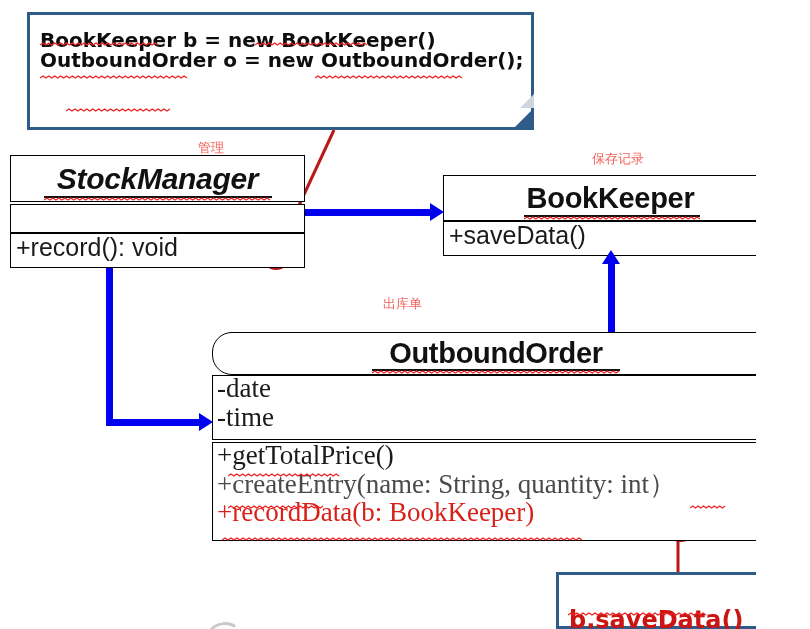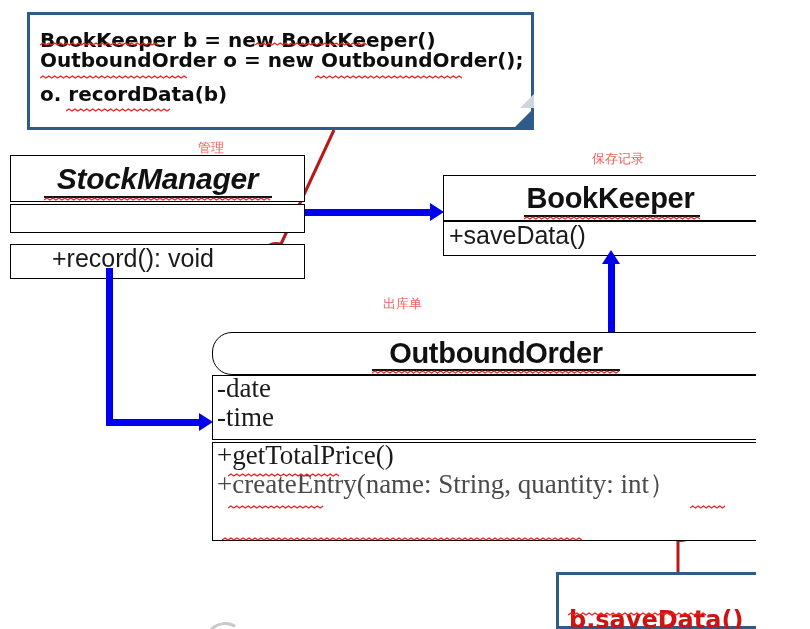--- a/index.html
+++ b/index.html
@@ -159,21 +159,20 @@
 
 <div id="canvas">
 
   <div class="watermark" style="left:640px; top:600px; font-size:21px;">XiangFeiDe</div>
   <div class="wm-arc" style="left:205px; top:622px; width:34px; height:34px; transform:rotate(-12deg);"></div>
 
   <div class="note" style="left:27px; top:12px; width:507px; height:118px;">
     <div class="note-body">
       <div class="note-line" style="font-size:20px; margin-top:9px;">BookKeeper b = new BookKeeper()</div>
       <div class="note-line" style="font-size:20px; ">OutboundOrder o = new OutboundOrder();</div>
-      <div class="note-line" style="font-size:20px; margin-top:14px;">o. recordData(b)</div>
     </div>
     <div class="note-fold">
       <div class="note-fold-inner"></div>
     </div>
   </div>
 
   <div class="squiggle" style="left:40px; top:42px; width:118px;">
     <svg viewBox="0 0 120 4" preserveAspectRatio="none">
         <path d="M0 3 L3 1 L6 3 L9 1 L12 3 L15 1 L18 3 L21 1 L24 3 L27 1 L30 3 L33 1 L36 3 L39 1 L42 3 L45 1 L48 3 L51 1 L54 3 L57 1 L60 3 L63 1 L66 3 L69 1 L72 3 L75 1 L78 3 L81 1 L84 3 L87 1 L90 3 L93 1 L96 3 L99 1 L102 3 L105 1 L108 3 L111 1 L114 3 L117 1 L120 3" fill="none" stroke="#ee2222" stroke-width="1.4"></path>
       </svg>
@@ -216,21 +215,21 @@
     <div class="squiggle" style="left:44px; top:197px; width:228px;">
       <svg viewBox="0 0 230 4" preserveAspectRatio="none">
           <path d="M0 3 L3 1 L6 3 L9 1 L12 3 L15 1 L18 3 L21 1 L24 3 L27 1 L30 3 L33 1 L36 3 L39 1 L42 3 L45 1 L48 3 L51 1 L54 3 L57 1 L60 3 L63 1 L66 3 L69 1 L72 3 L75 1 L78 3 L81 1 L84 3 L87 1 L90 3 L93 1 L96 3 L99 1 L102 3 L105 1 L108 3 L111 1 L114 3 L117 1 L120 3 L123 1 L126 3 L129 1 L132 3 L135 1 L138 3 L141 1 L144 3 L147 1 L150 3 L153 1 L156 3 L159 1 L162 3 L165 1 L168 3 L171 1 L174 3 L177 1 L180 3 L183 1 L186 3 L189 1 L192 3 L195 1 L198 3 L201 1 L204 3 L207 1 L210 3 L213 1 L216 3 L219 1 L222 3 L225 1 L228 3" fill="none" stroke="#ee2222" stroke-width="1.4"></path>
         </svg>
     </div>
 
     <div class="uml-compartment" style="left:10px; top:204px; width:295px; height:29px;">
       <div class="member-list"></div>
     </div>
 
-    <div class="uml-compartment" style="left:10px; top:244px; width:295px; height:35px;padding-left:36px;">
+    <div class="uml-compartment" style="left:10px; top:233px; width:295px; height:35px;">
       <div class="member-list">
         <div class="member" style="font-size:25px; padding-left:3px;">+record(): void</div>
       </div>
     </div>
   </div>
 
   <div class="cn-label" style="left:592px; top:152px;">保存记录</div>
 
   <div class="uml-class sans-class">
     <div class="uml-compartment" style="left:443px; top:175px; width:335px; height:46px;">
@@ -267,20 +266,21 @@
       <div class="member-list">
         <div class="member" style="font-size:27px; padding-left:2px; margin-top:-2px;">-date</div>
         <div class="member" style="font-size:27px; padding-left:2px;">-time</div>
       </div>
     </div>
 
     <div class="uml-compartment serif-class" style="left:212px; top:442px; width:568px; height:99px;">
       <div class="member-list">
         <div class="member" style="font-size:27px; padding-left:2px; margin-top:-2px;">+getTotalPrice()</div>
         <div class="member" style="font-size:27px; padding-left:2px; color:#4a4a4a;">+createEntry(name: String, quantity: int）</div>
+        <div class="member red-member" style="font-size:27px; padding-left:2px;">+recordData(b: BookKeeper)</div>
       </div>
     </div>
   </div>
 
   <div class="squiggle" style="left:228px; top:473px; width:112px;">
     <svg viewBox="0 0 115 4" preserveAspectRatio="none">
         <path d="M0 3 L3 1 L6 3 L9 1 L12 3 L15 1 L18 3 L21 1 L24 3 L27 1 L30 3 L33 1 L36 3 L39 1 L42 3 L45 1 L48 3 L51 1 L54 3 L57 1 L60 3 L63 1 L66 3 L69 1 L72 3 L75 1 L78 3 L81 1 L84 3 L87 1 L90 3 L93 1 L96 3 L99 1 L102 3 L105 1 L108 3 L111 1 L114 3" fill="none" stroke="#ee2222" stroke-width="1.4"></path>
       </svg>
   </div>
   <div class="squiggle" style="left:228px; top:505px; width:96px;">

